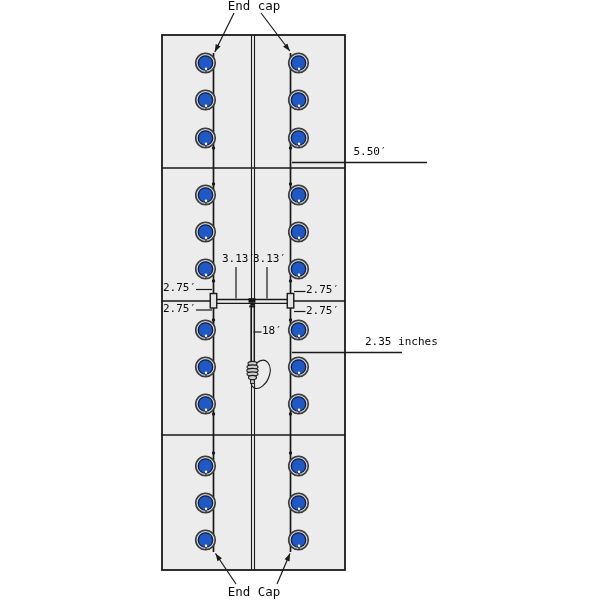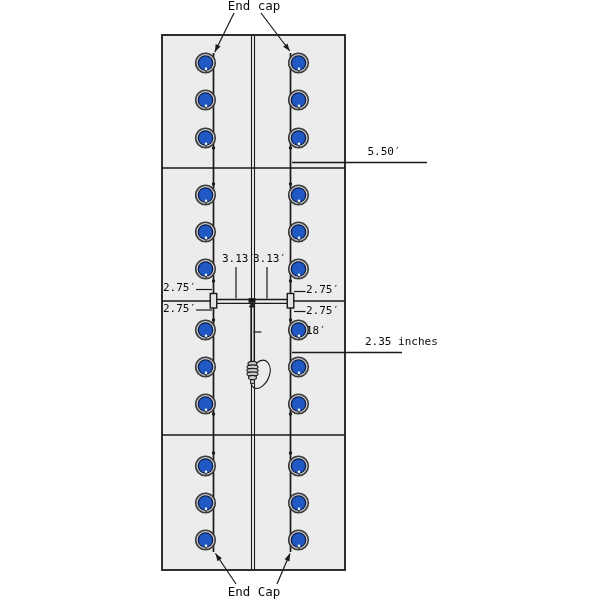--- a/index.html
+++ b/index.html
@@ -3,23 +3,23 @@
 <meta charset="utf-8">
 <style>
   html,body{margin:0;padding:0;background:#ffffff;}
   #stage{position:relative;width:600px;height:600px;background:#ffffff;overflow:hidden;
          font-family:"DejaVu Sans Mono", monospace;}
   #diagram-svg{position:absolute;left:0;top:0;}
   .lbl{position:absolute;font:11px "DejaVu Sans Mono", monospace;color:#0a0a0a;
        white-space:pre;line-height:13px;}
   #lbl-endcap-top{left:225px;top:-1px;width:58px;text-align:center;font-size:12.5px;}
   #lbl-endcap-bottom{left:225px;top:585px;width:58px;text-align:center;font-size:12.5px;}
-  #lbl-dim-length{left:363px;top:145px;width:42px;text-align:center;}
+  #lbl-dim-length{left:349px;top:145px;width:42px;text-align:center;}
   #lbl-dim-pot{left:365px;top:335px;width:80px;text-align:left;}
-  #lbl-dim-drop{left:262px;top:324px;width:26px;text-align:left;margin-left:44px;}
+  #lbl-dim-drop{left:262px;top:324px;width:26px;text-align:left;}
   #lbl-spacing-left{left:222px;top:252px;width:32px;text-align:center;}
   #lbl-spacing-right{left:253px;top:252px;width:32px;text-align:center;}
   #lbl-q-left-top{left:163px;top:281px;width:33px;text-align:right;}
   #lbl-q-left-bottom{left:163px;top:302px;width:33px;text-align:right;}
   #lbl-q-right-top{left:306px;top:283px;width:33px;text-align:left;}
   #lbl-q-right-bottom{left:306px;top:304px;width:33px;text-align:left;}
 </style>
 </head>
 <body>
 

